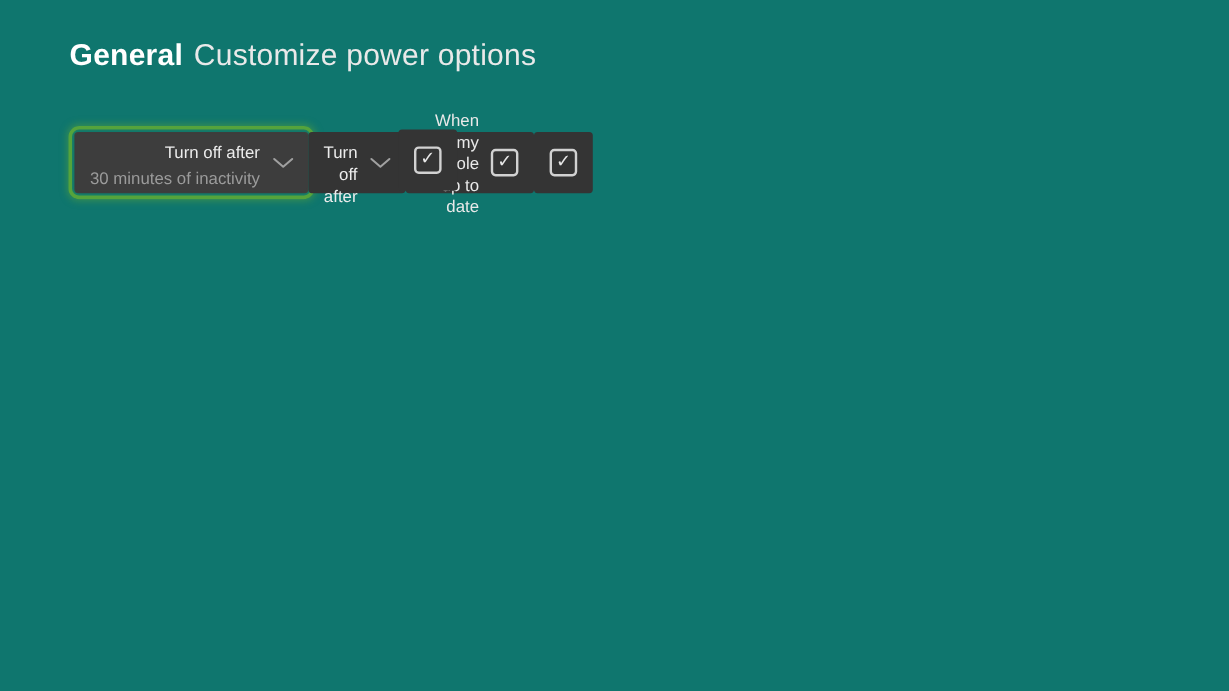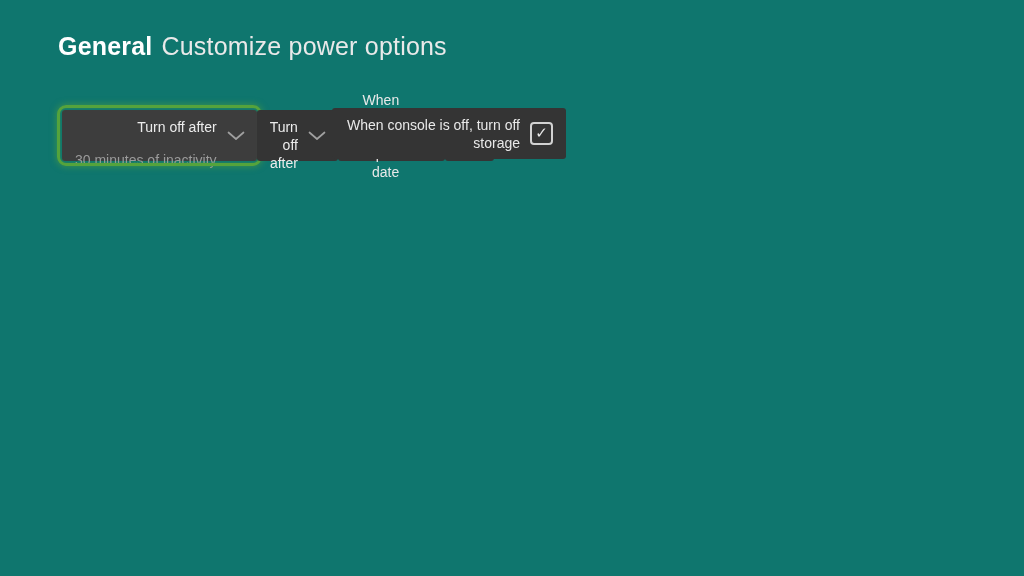--- a/index.html
+++ b/index.html
@@ -66,21 +66,21 @@
   }
   .dropdown .label {
     display: block;
     color: #ececec;
     line-height: 18px;
   }
   .dropdown .value {
     display: block;
     color: #9b9b9b;
     line-height: 17px;
-    margin-top: 16px;
+    margin-top: 4px;
     white-space: nowrap;
   }
   .chevron {
     position: absolute;
     right: 12px;
     top: 50%;
     transform: translateY(-50%);
     width: 18px;
     height: 10px;
     display: flex;
@@ -159,21 +159,20 @@
           <span class="mark">✓</span>
         </span>
     </div>
 
 
   </div>
 
   <div class="column right">
 
     <div class="tile row-tile">
-      <span class="label">When console is off, turn off storage</span>
       <span class="checkbox">
           <span class="mark">✓</span>
         </span>
     </div>
 
 
   </div>
 
 </div>
 

